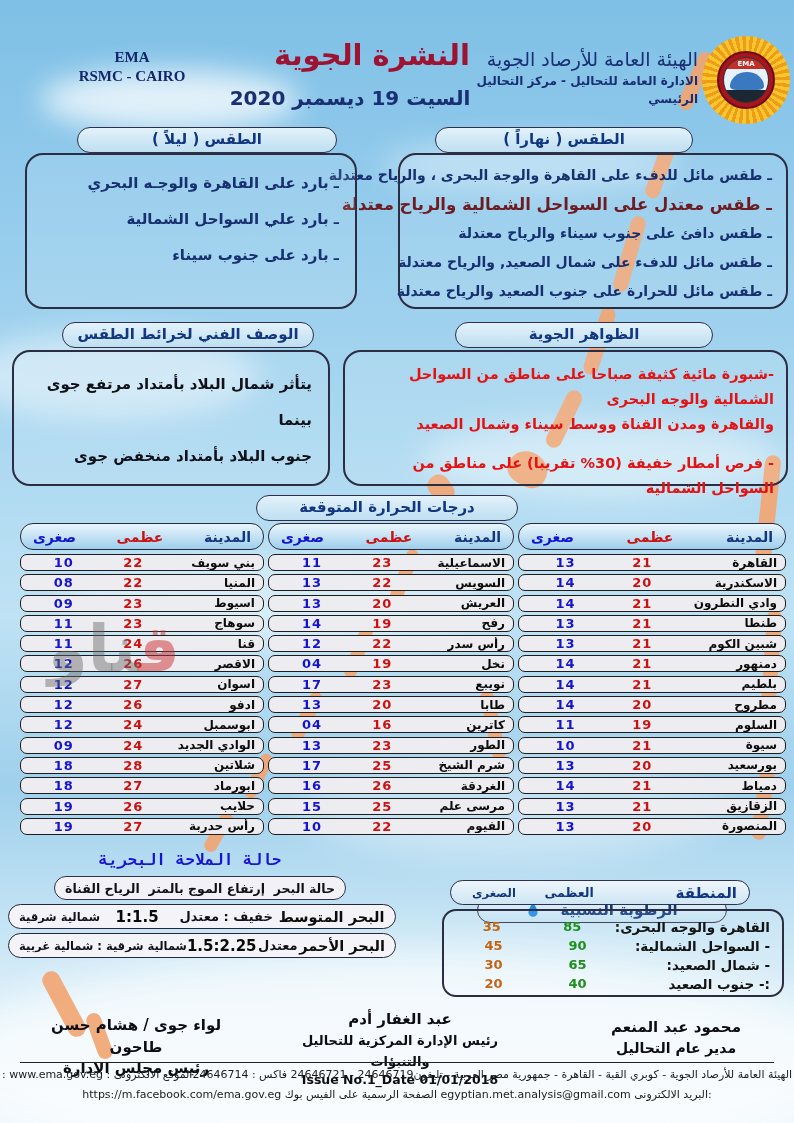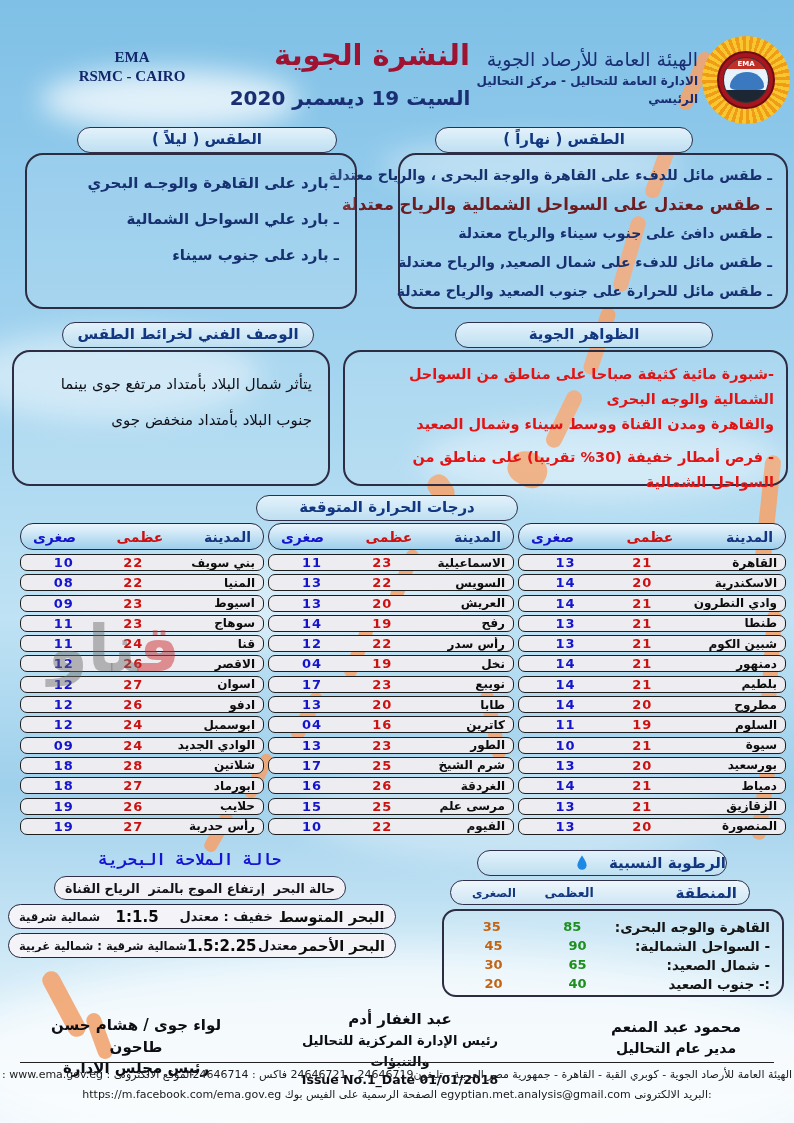--- a/index.html
+++ b/index.html
@@ -34,24 +34,24 @@
   .pill { background:linear-gradient(180deg,#e3f2fb,#bedff1); border:1.6px solid #30304a; border-radius:14px;
           color:#12367f; font-weight:bold; font-size:15px; text-align:center; position:absolute; height:26px; line-height:23px; direction:rtl; }
   .box { position:absolute; border:2.2px solid #2c2c42; border-radius:18px; background:rgba(255,255,255,.10); direction:rtl; }
 
   .day-box { padding:6px 14px 0 8px; }
   .day-box .w-line { color:#17306f; font-weight:bold; font-size:14px; line-height:29px; white-space:nowrap; }
   .day-box .w-line:nth-of-type(2) { color:#6d1d22; font-size:16.5px; }
   .night-box { padding:10px 16px 0 8px; }
   .night-box .w-line { color:#17306f; font-weight:bold; font-size:15px; line-height:36px; white-space:nowrap; }
   .map-box { padding:14px 16px 0 10px; }
-  .map-box .w-line { color:#101018; font-weight:normal; font-size:15px; line-height:36px; }
+  .map-box .w-line { color:#101018; font-weight:bold; font-size:15px; line-height:36px; }
   .phen-box { padding:10px 12px 0 10px; }
   .phen-box .w-line { color:#e41313; font-weight:bold; font-size:14.5px; line-height:25px; }
-  .phen-box .w-line:nth-of-type(3) { margin-top:8px; }
+  .phen-box .w-line:nth-of-type(3) { margin-top:14px; }
 
   
   .tgroup { position:absolute; top:523px; }
   .tg-right { left:518px; width:268px; }
   .tg-mid   { left:268px; width:246px; }
   .tg-left  { left:20px;  width:244px; }
   .thead { display:flex; direction:rtl; align-items:center; justify-content:space-between; height:27px;
            background:linear-gradient(180deg,#eaf5fc,#9ecfec); border:1.6px solid #28283e; border-radius:13px;
            padding:0 12px; font-weight:bold; font-size:14px; margin-bottom:4px; }
   .thead .h-city { color:#12367f; } .thead .h-max { color:#cc1111; } .thead .h-min { color:#1414cc; }
@@ -69,21 +69,21 @@
             background:#f2f2f6; border:1.4px solid #30304a; border-radius:12px; height:24px; padding:0 10px;
             font-weight:bold; font-size:12.5px; color:#101018; }
   .m-row { display:flex; align-items:center; background:#f4f4f8; border:1.6px solid #26263c; border-radius:13px;
            height:25px; margin-top:4px; padding:0 10px; }
   .m-row .name { width:108px; font-weight:bold; font-size:14.5px; color:#0c0c0c; white-space:nowrap;text-align:center; }
   .m-row .state { width:105px; font-weight:bold; font-size:13px; color:#101018; text-align:center; }
   .m-row .wave { width:75px; font-weight:bold; font-size:15px; color:#0a0a0a; text-align:center; direction:ltr; }
   .m-row .wind { flex:1; font-weight:bold; font-size:11.5px; color:#101018; text-align:center; white-space:nowrap; }
 
   
-  .hum-title { left:477px; top:850px; width:250px; display:flex; align-items:center; gap:20px; }
+  .hum-title { left:477px; top:897px; width:250px; display:flex; align-items:center; justify-content:center; gap:20px; }
   .hum-head { position:absolute; left:450px; top:880px; width:300px; height:25px; display:flex; direction:rtl;
               align-items:center; background:linear-gradient(180deg,#eef6fc,#cfe6f4); border:1.6px solid #30304a;
               border-radius:13px; padding:0 12px; font-weight:bold; color:#12367f; }
   .hum-head .h-region { flex:1.4; text-align:right; font-size:15px; }
   .hum-head .h-max { flex:1; text-align:center; font-size:12.5px; }
   .hum-head .h-min { flex:0.7; text-align:center; font-size:11.5px; }
   .hum-box { left:442px; top:909px; width:342px; height:88px; padding:6px 12px 0 10px; border-radius:14px; }
   .hum-row { display:flex; direction:rtl; align-items:center; height:19px; }
   .hum-row .region { flex:1.5; text-align:right; color:#141414; font-size:13.5px; font-weight:bold; white-space:nowrap; }
   .hum-row .max { flex:0.9; text-align:center; color:#1d8f1d; font-weight:bold; font-size:13px; }

